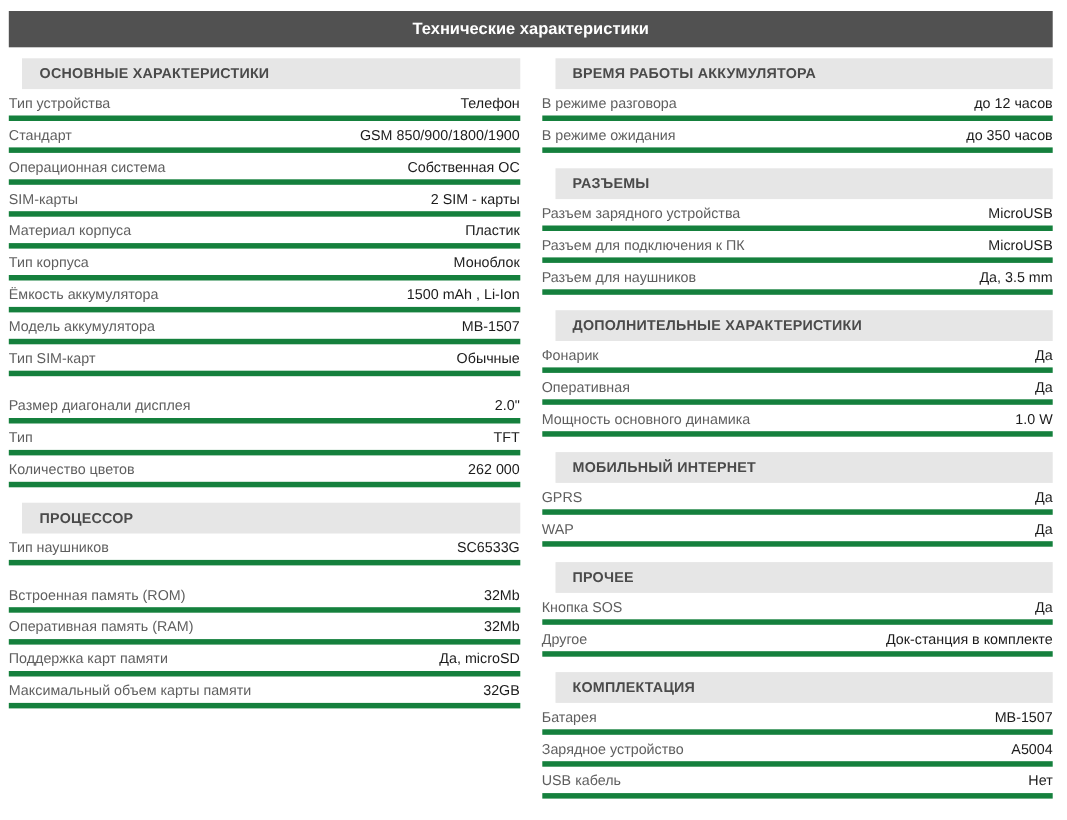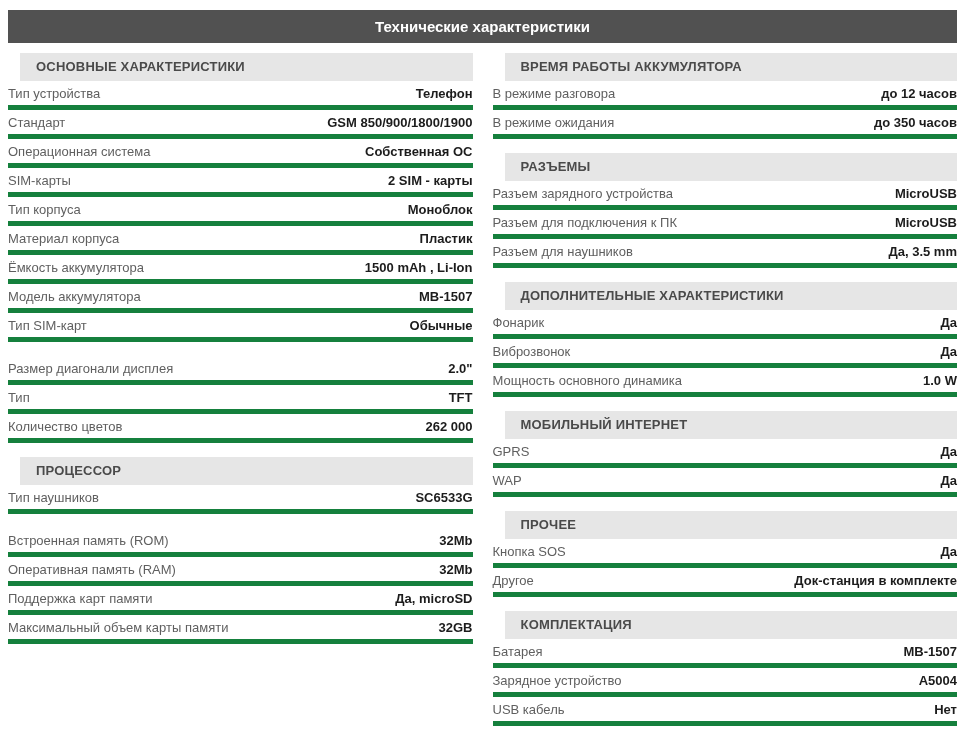--- a/index.html
+++ b/index.html
@@ -51,21 +51,21 @@
     border-bottom: 5px solid #15803d;
   }
   .label {
     color: #5f5f5f;
     font-size: 13px;
     white-space: nowrap;
   }
   .value {
     color: #1c1c1c;
     font-size: 13px;
-    font-weight: bold;
+    font-weight: normal;
     white-space: nowrap;
     text-align: right;
   }
 </style>
 </head>
 <body>
 
 <div class="page">
   <div class="title-bar">
     <span>Технические характеристики</span>
@@ -89,30 +89,30 @@
     <span class="label">Операционная система</span>
     <span class="value">Собственная ОС</span>
   </div>
 
   <div class="row">
     <span class="label">SIM-карты</span>
     <span class="value">2 SIM - карты</span>
   </div>
 
   <div class="row">
+    <span class="label">Материал корпуса</span>
+    <span class="value">Пластик</span>
+  </div>
+
+  <div class="row">
     <span class="label">Тип корпуса</span>
     <span class="value">Моноблок</span>
   </div>
 
   <div class="row">
-    <span class="label">Материал корпуса</span>
-    <span class="value">Пластик</span>
-  </div>
-
-  <div class="row">
     <span class="label">Ёмкость аккумулятора</span>
     <span class="value">1500 mAh , Li-Ion</span>
   </div>
 
   <div class="row">
     <span class="label">Модель аккумулятора</span>
     <span class="value">MB-1507</span>
   </div>
 
   <div class="row">
@@ -214,21 +214,21 @@
 
   <div class="section">
     <div class="section-header">ДОПОЛНИТЕЛЬНЫЕ ХАРАКТЕРИСТИКИ</div>
     <div class="rows">
   <div class="row">
     <span class="label">Фонарик</span>
     <span class="value">Да</span>
   </div>
 
   <div class="row">
-    <span class="label">Виброзвонок</span>
+    <span class="label">Оперативная</span>
     <span class="value">Да</span>
   </div>
 
   <div class="row">
     <span class="label">Мощность основного динамика</span>
     <span class="value">1.0 W</span>
   </div>
 </div>
   </div>
 

